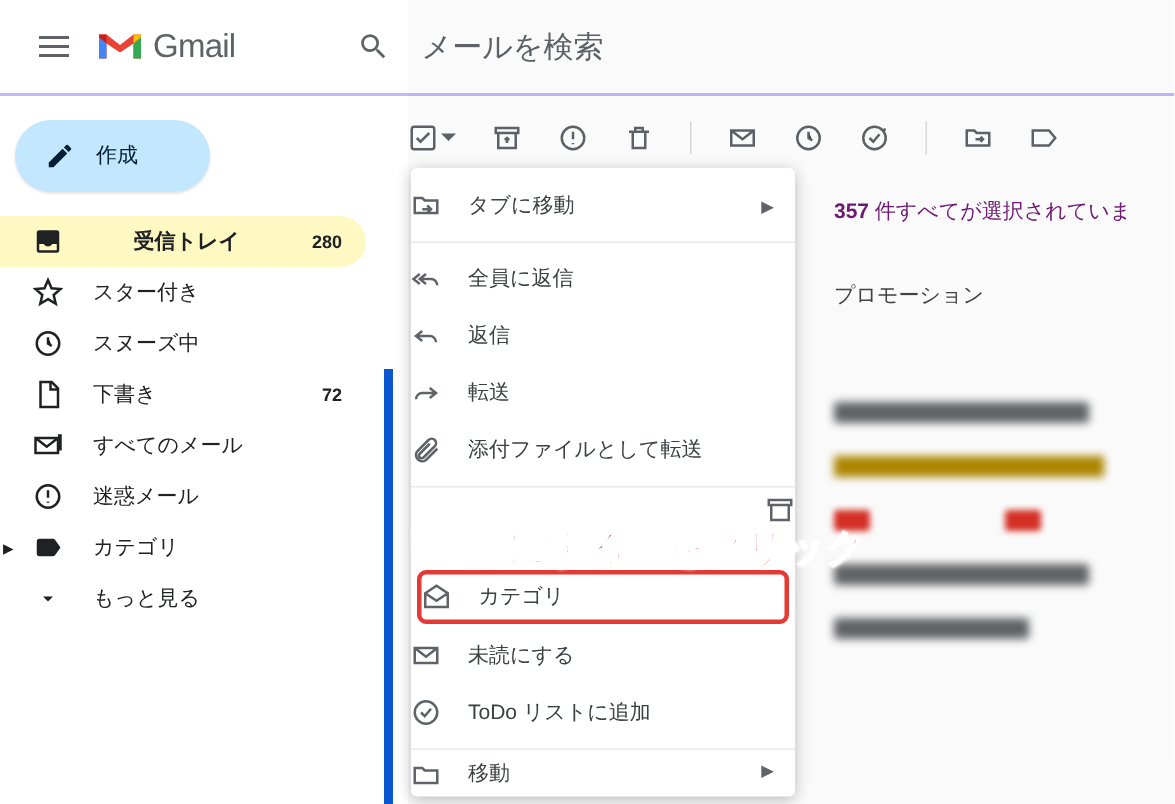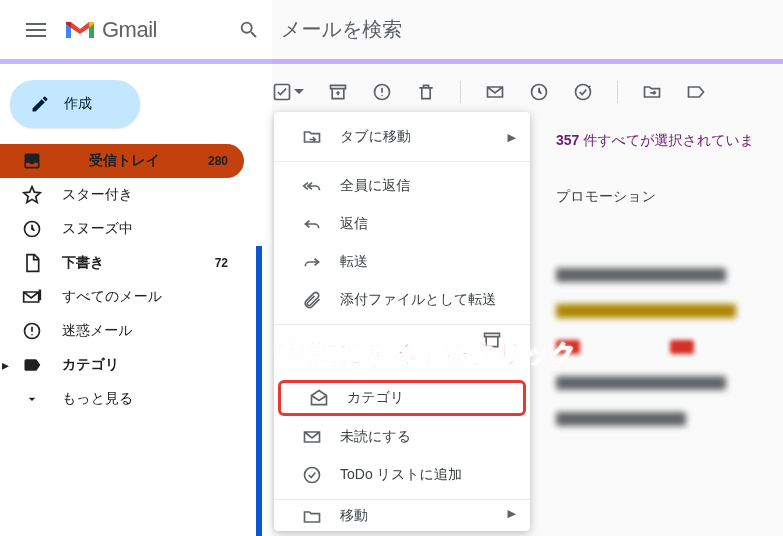--- a/index.html
+++ b/index.html
@@ -1,66 +1,66 @@
 <!DOCTYPE html>
 <html><head>
 <meta charset="utf-8">
 <style>
 * { margin: 0; padding: 0; box-sizing: border-box; font-family: Arial, "Hiragino Sans", "Meiryo", sans-serif; }
 body { width: 783px; height: 536px; overflow: hidden; background: #fff; position: relative; }
 
 
-.header { height: 64px; display: flex; align-items: center; padding: 0 12px; border-bottom: 5px solid #c4b5fd; }
+.header { height: 64px; display: flex; align-items: center; padding: 0 12px; border-bottom: 2px solid #c4b5fd; }
 .menu-btn { width: 48px; height: 48px; display:flex; align-items:center; justify-content:center; color:#5f6368; }
 .logo { display:flex; align-items:center; margin-left:4px; }
 .logo-icon { width: 32px; height: 24px; position: relative; }
 .logo-text { font-size: 22px; color:#5f6368; margin-left: 6px; letter-spacing:-0.5px; }
 .search-area { margin-left: 80px; display:flex; align-items:center; color:#5f6368; }
 .search-icon { width:24px; height:24px; display:flex; align-items:center; justify-content:center; }
 .search-placeholder { margin-left: 20px; font-size: 20px; color:#5f6368; }
 
 
 .body { display:flex; height: calc(536px - 64px); }
 .sidebar { width: 256px; padding: 8px 0; }
 .compose-btn { margin: 8px 0 16px 10px; height: 48px; width: 130px; border-radius: 24px; display:flex; align-items:center; background:#c2e7ff; padding: 0 20px; gap: 14px; font-size: 14px; color:#001d35; box-shadow: 0 1px 2px rgba(0,0,0,0.12); }
 .compose-btn .pen { width:20px; height:20px; }
 .nav-list { list-style:none; }
 .nav-item { height: 34px; display:flex; align-items:center; padding: 0 16px 0 22px; gap: 20px; font-size: 14px; color:#202124; border-radius: 0 18px 18px 0; margin-right: 12px; position: relative; }
-.nav-item.active { background:#c2410c; font-weight: 700; gap: 47px; }
+.nav-item.active { background:#fef9c3; font-weight: 700; gap: 47px; }
 .nav-item .label { flex:1; }
 .nav-item .count { font-size: 12px; font-weight: 700; color:#202124; }
-.nav-item.bold .label { font-weight: 700; }
+.nav-item.bold .label { font-weight: 400; }
 .nav-item.bold .count { color:#202124; }
 .nav-item .ico { width:20px; height:20px; color:#202124; display:flex; align-items:center; justify-content:center; }
 .nav-item .chev { position:absolute; left:2px; width:14px; }
 
 
 .main { flex:1; position: relative; }
 .toolbar { height: 56px; display:flex; align-items:center; padding: 0 16px; gap: 24px; color:#5f6368; }
 .toolbar .sep { width:1px; height:22px; background:#dadce0; }
 .toolbar .tb-ico { width:20px; height:20px; display:flex; align-items:center; justify-content:center; }
 .select-all { display:flex; align-items:center; gap: 2px; }
 
 
 .ctx-menu { position:absolute; left:18px; top:48px; width: 256px; background:#fff; border-radius: 4px; box-shadow: 0 2px 10px rgba(0,0,0,0.25); padding: 6px 0; z-index: 20; }
-.ctx-item { height: 38px; display:flex; align-items:center; padding: 0 28px; gap: 18px; font-size: 14px; color:#3c4043; position: relative; }
+.ctx-item { height: 38px; display:flex; align-items:center; padding: 0 0; gap: 18px; font-size: 14px; color:#3c4043; position: relative; }
 .ctx-item .ci-ico { width:20px; height:20px; color:#5f6368; display:flex; align-items:center; justify-content:center; }
 .ctx-item .ci-arrow { position:absolute; right:14px; color:#5f6368; font-size: 11px; }
 .ctx-sep { height:1px; background:#e8eaed; margin: 5px 0; }
 .ctx-item.highlight { border: 3px solid #e53935; border-radius: 6px; margin: 2px 4px; height: 36px; }
 
 
 .blurred { position:absolute; left:300px; top:60px; right:0; bottom:0; }
 .info-bar { font-size:14px; color:#701a75; padding: 8px 0; }
 .blur-line { height: 14px; background:#3c4043; border-radius: 2px; margin: 22px 0; filter: blur(3px); opacity:0.8; }
 .blur-red { background:#d93025; width:24px; height:14px; display:inline-block; border-radius:2px; filter:blur(2px); }
 .blur-yellow { height:14px; background:#b08800; filter:blur(3px); }
 
 
-.annotation { position:absolute; left:260px; top:336px; z-index:30; font-size: 26px; font-weight: 700; color:#e53935; -webkit-text-stroke: 1px #fff; text-shadow: 0 0 3px #fff, 0 0 3px #fff; white-space: nowrap; }
+.annotation { position:absolute; left:260px; top:348px; z-index:30; font-size: 26px; font-weight: 700; color:#e53935; -webkit-text-stroke: 1px #fff; text-shadow: 0 0 3px #fff, 0 0 3px #fff; white-space: nowrap; }
 
 
 .dim { position:absolute; left:272px; top:0; right:0; bottom:0; background:rgba(0,0,0,0.02); pointer-events:none; }
 
 svg { display:block; }
 
 
 .ctx-item.partial-top { height: 20px; overflow:hidden; align-items:flex-end; padding-bottom: 2px; flex-direction: column; }
 .ctx-item.partial-bottom { height: 20px; overflow:hidden; align-items:flex-start; padding-top: 2px; }
 

